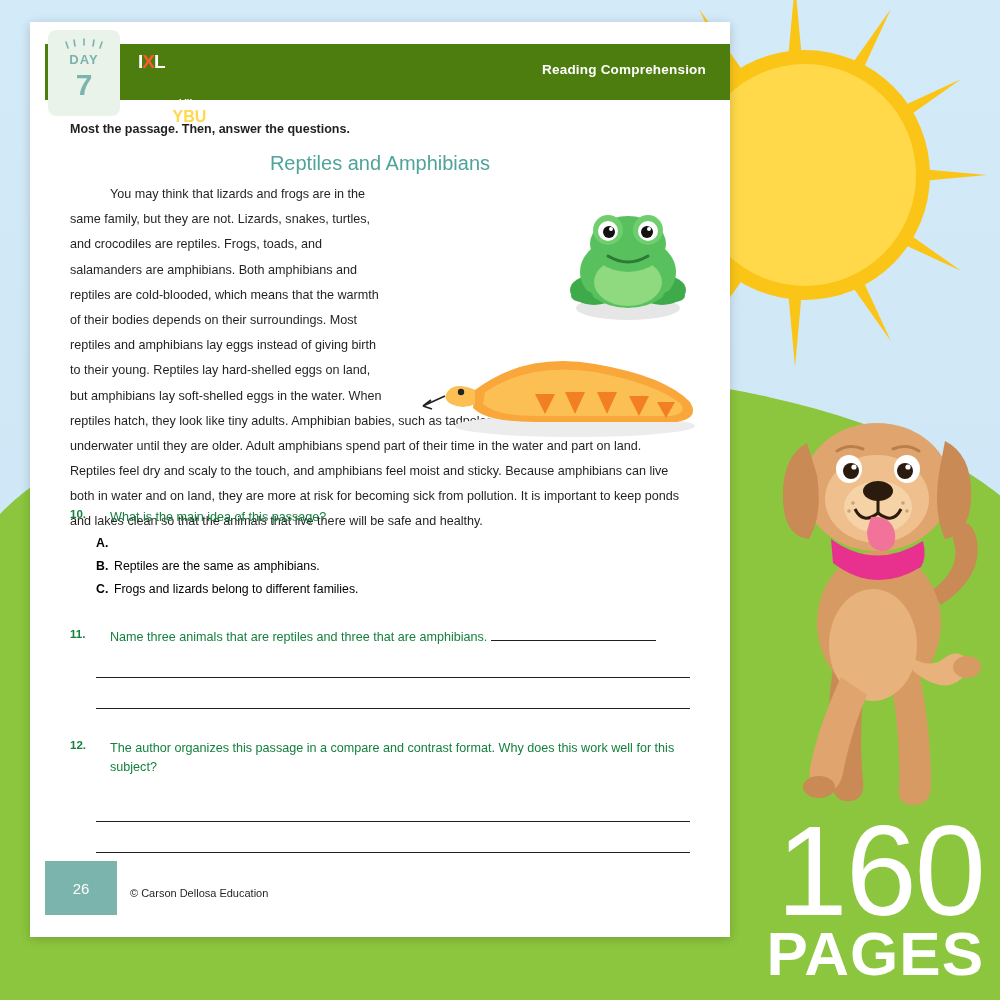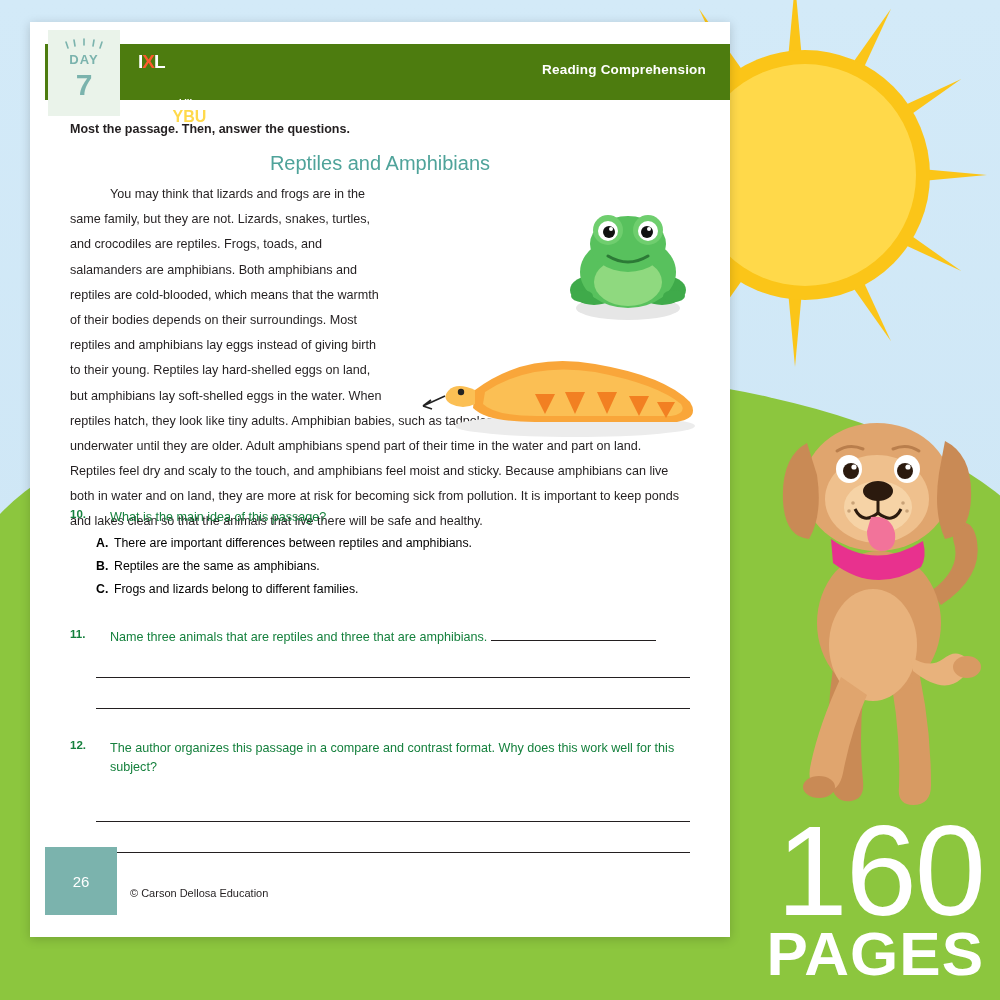--- a/index.html
+++ b/index.html
@@ -103,21 +103,21 @@
     font-weight: bold;
     letter-spacing: 0.2px;
   }
   .day-badge {
     position: absolute;
     left: 18px;
     top: 8px;
     width: 72px;
     height: 86px;
     background: #eaf3ea;
-    border-radius: 0;
+    border-radius: 8px;
     text-align: center;
     color: #7bb3ad;
   }
   .day-badge .sunlines {
     position: absolute;
     left: 50%;
     top: 8px;
     transform: translateX(-50%);
     width: 40px;
     height: 12px;
@@ -260,21 +260,21 @@
   .answer-rule {
     border-bottom: 1px solid #231f20;
     height: 30px;
     margin-left: 26px;
   }
   .page-num {
     position: absolute;
     left: 15px;
     bottom: 22px;
     width: 72px;
-    height: 68px;
+    height: 54px;
     background: #7bb3ad;
     color: #ffffff;
     font-size: 15px;
     display: flex;
     align-items: center;
     justify-content: center;
   }
   .copyright {
     position: absolute;
     left: 100px;
@@ -414,21 +414,20 @@
 
     <div class="questions">
 
       <div class="q-row">
         <div class="q-num">10.</div>
         <div class="q-text">What is the main idea of this passage?</div>
       </div>
       <div class="choices">
         <div class="choice">
           <span class="choice-letter">A.</span>
-          <span>There are important differences between reptiles and amphibians.</span>
         </div>
         <div class="choice">
           <span class="choice-letter">B.</span>
           <span>Reptiles are the same as amphibians.</span>
         </div>
         <div class="choice">
           <span class="choice-letter">C.</span>
           <span>Frogs and lizards belong to different families.</span>
         </div>
       </div>

